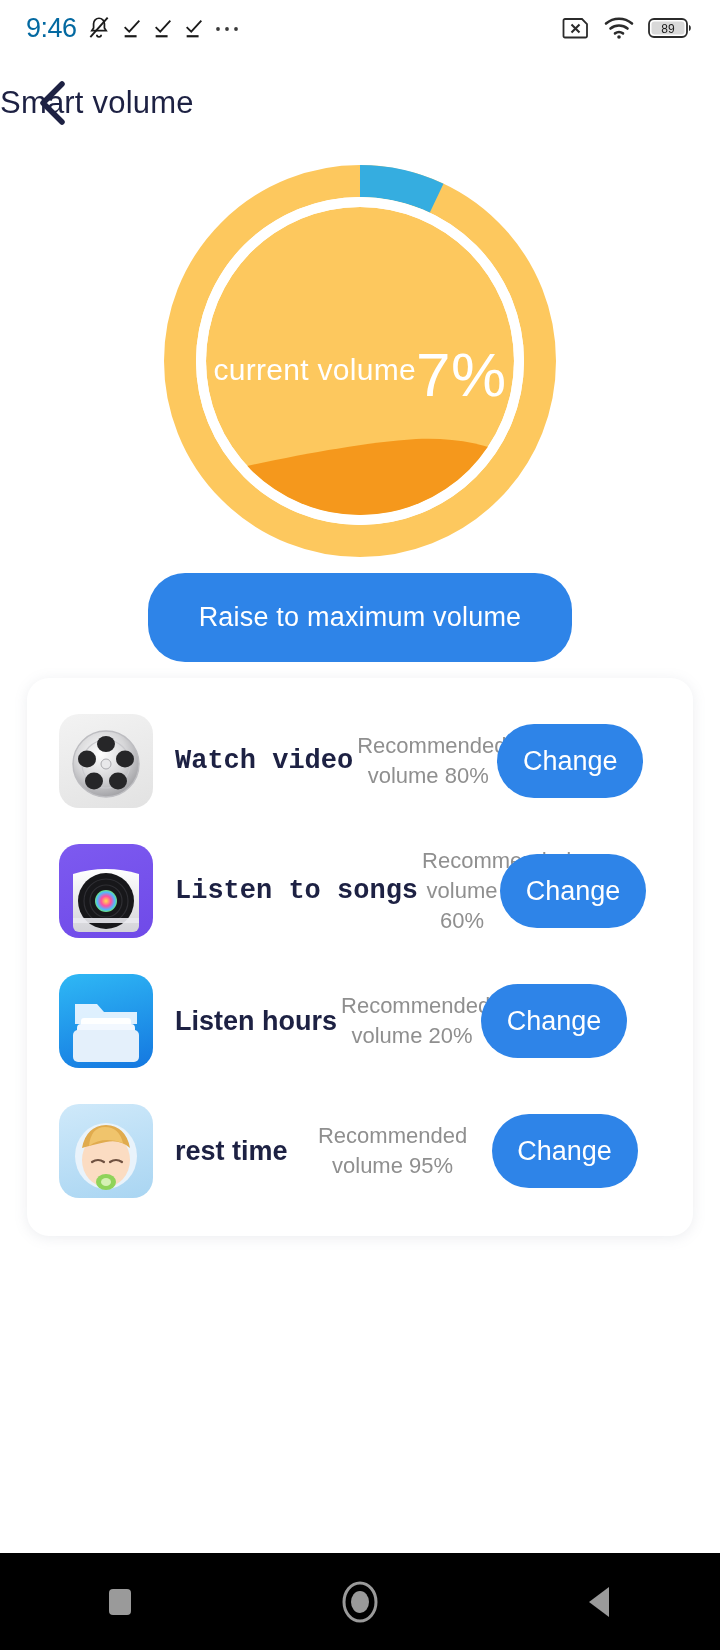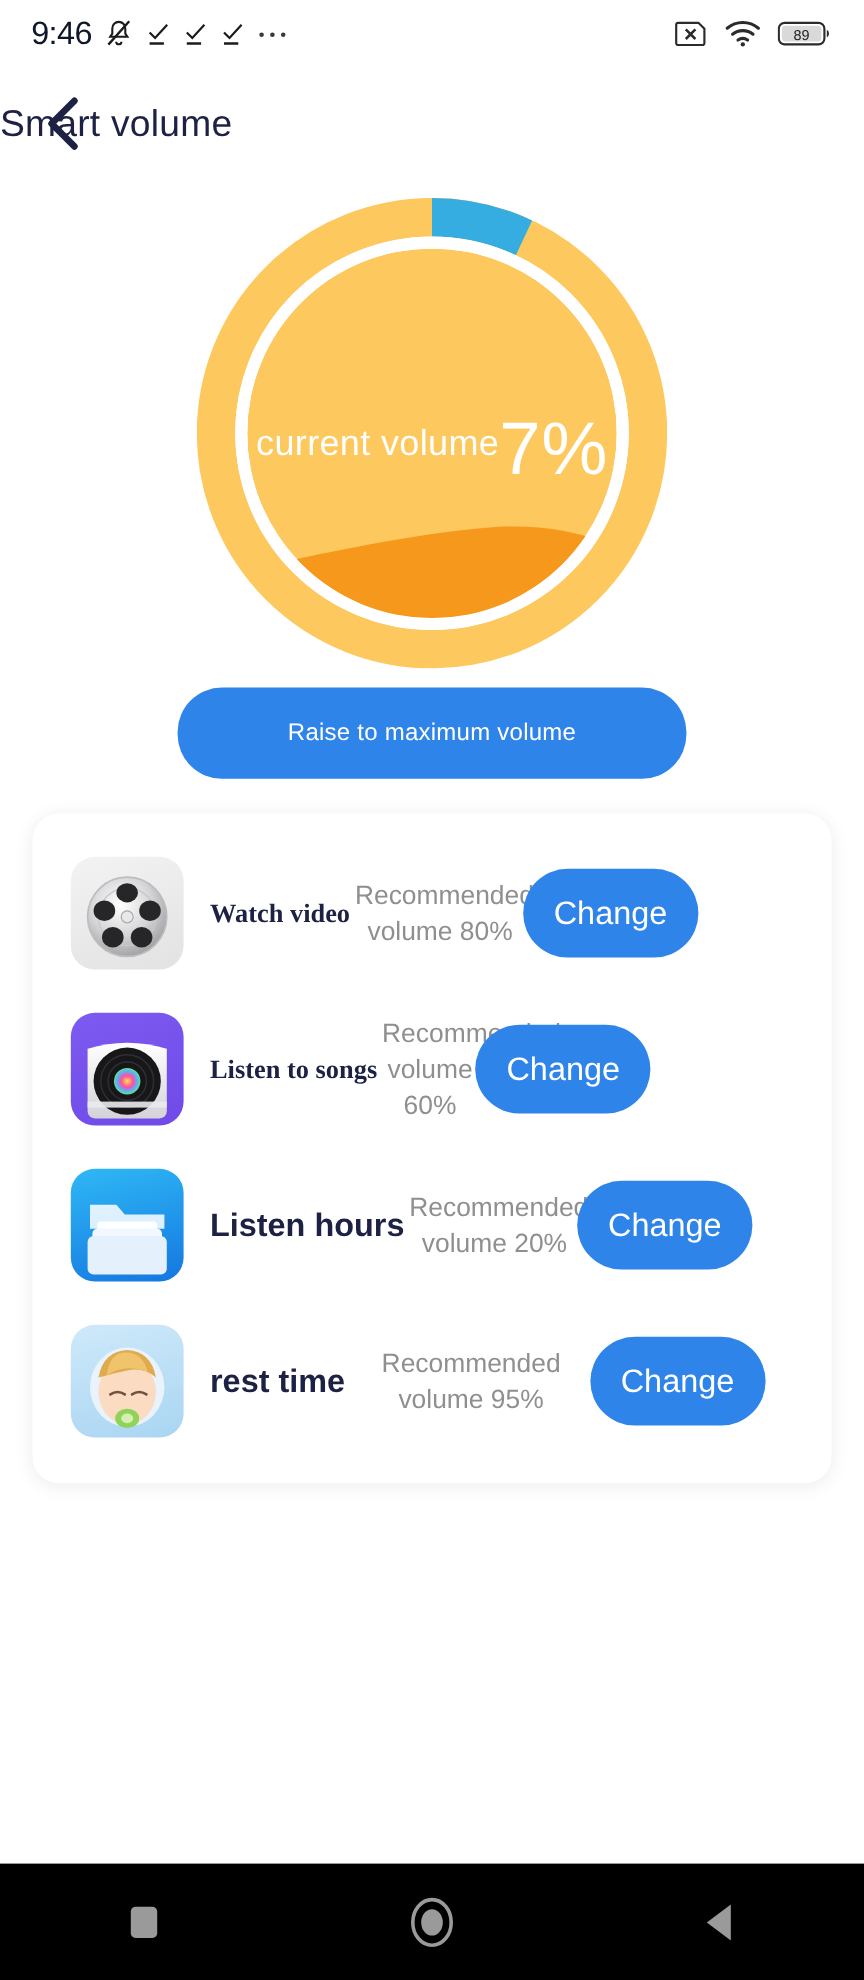--- a/index.html
+++ b/index.html
@@ -11,21 +11,21 @@
   }
   .screen { position: relative; width: 720px; height: 1650px; background: #ffffff; }
 
   
   .statusbar {
     position: absolute; top: 0; left: 0; width: 720px; height: 56px;
     display: flex; align-items: center; justify-content: space-between;
     padding: 0 26px;
   }
   .sb-left { display: flex; align-items: center; gap: 9px; }
-  .sb-clock { font-size: 27px; color: #0f172a; letter-spacing: -0.5px; }
+  .sb-clock { font-size: 27px; color: #0369a1; letter-spacing: -0.5px; }
   .sb-right { display: flex; align-items: center; gap: 14px; }
   .ic { display: inline-flex; align-items: center; justify-content: center; }
 
   
   .topbar {
     position: absolute; top: 60px; left: 0; width: 720px; height: 86px;
     display: flex; align-items: center;
   }
   .back-btn {
     width: 72px; height: 72px; margin-left: 18px;
@@ -56,24 +56,24 @@
   .gauge-text {
     position: absolute; left: 0; top: 0; width: 392px; height: 392px;
     display: flex; flex-direction: row; align-items: center; justify-content: center;
     color: #ffffff; pointer-events: none;
   }
   .gauge-label { font-size: 30px; margin-top: 18px; letter-spacing: 0.3px; }
   .gauge-value { font-size: 62px; margin-top: 26px; letter-spacing: 0.5px; }
 
   
   .raise-btn {
-    position: absolute; top: 573px; left: 148px; width: 424px; height: 76px;
+    position: absolute; top: 573px; left: 148px; width: 424px; height: 89px;
     border-radius: 37px; border: none;
     display: flex; align-items: center; justify-content: center;
-    color: #ffffff; font-size: 20px; font-family: "Liberation Sans", sans-serif;
+    color: #ffffff; font-size: 27px; font-family: "Liberation Sans", sans-serif;
     letter-spacing: 0.2px; cursor: pointer;
   }
 
   
   .card {
     position: absolute; top: 678px; left: 27px; width: 666px;
     background: #ffffff; border-radius: 22px;
     box-shadow: 0 2px 14px rgba(120,130,150,0.14);
     padding: 18px 0 20px 0;
   }
@@ -81,21 +81,21 @@
     display: flex; align-items: center; height: 130px; padding: 0 32px 0 32px;
   }
   .row-icon {
     width: 94px; height: 94px; border-radius: 20px; flex: 0 0 94px;
     position: relative; overflow: hidden;
   }
   .row-title {
     flex: 0 0 auto; margin-left: 22px;
     font-size: 27px; color: #1d2143; white-space: nowrap;
   }
-  .row-title.mono { font-family: Liberation Serif, serif; font-weight: 700; font-size: 22px; }
+  .row-title.mono { font-family: Liberation Mono, monospace; font-weight: 700; font-size: 27px; }
   .row-title.sans { font-family: "Liberation Sans", sans-serif; font-weight: 700; }
   .row-sub {
     flex: 1 1 auto; text-align: center; color: #8f8f8f;
     font-size: 22px; line-height: 30px; padding: 0 4px;
   }
   .row-btn {
     flex: 0 0 auto; width: 146px; height: 74px; border-radius: 37px; border: none;
     color: #ffffff; font-size: 27px; font-family: Liberation Sans, sans-serif;
     display: flex; align-items: center; justify-content: center; cursor: pointer;
     margin-left: -6px;

